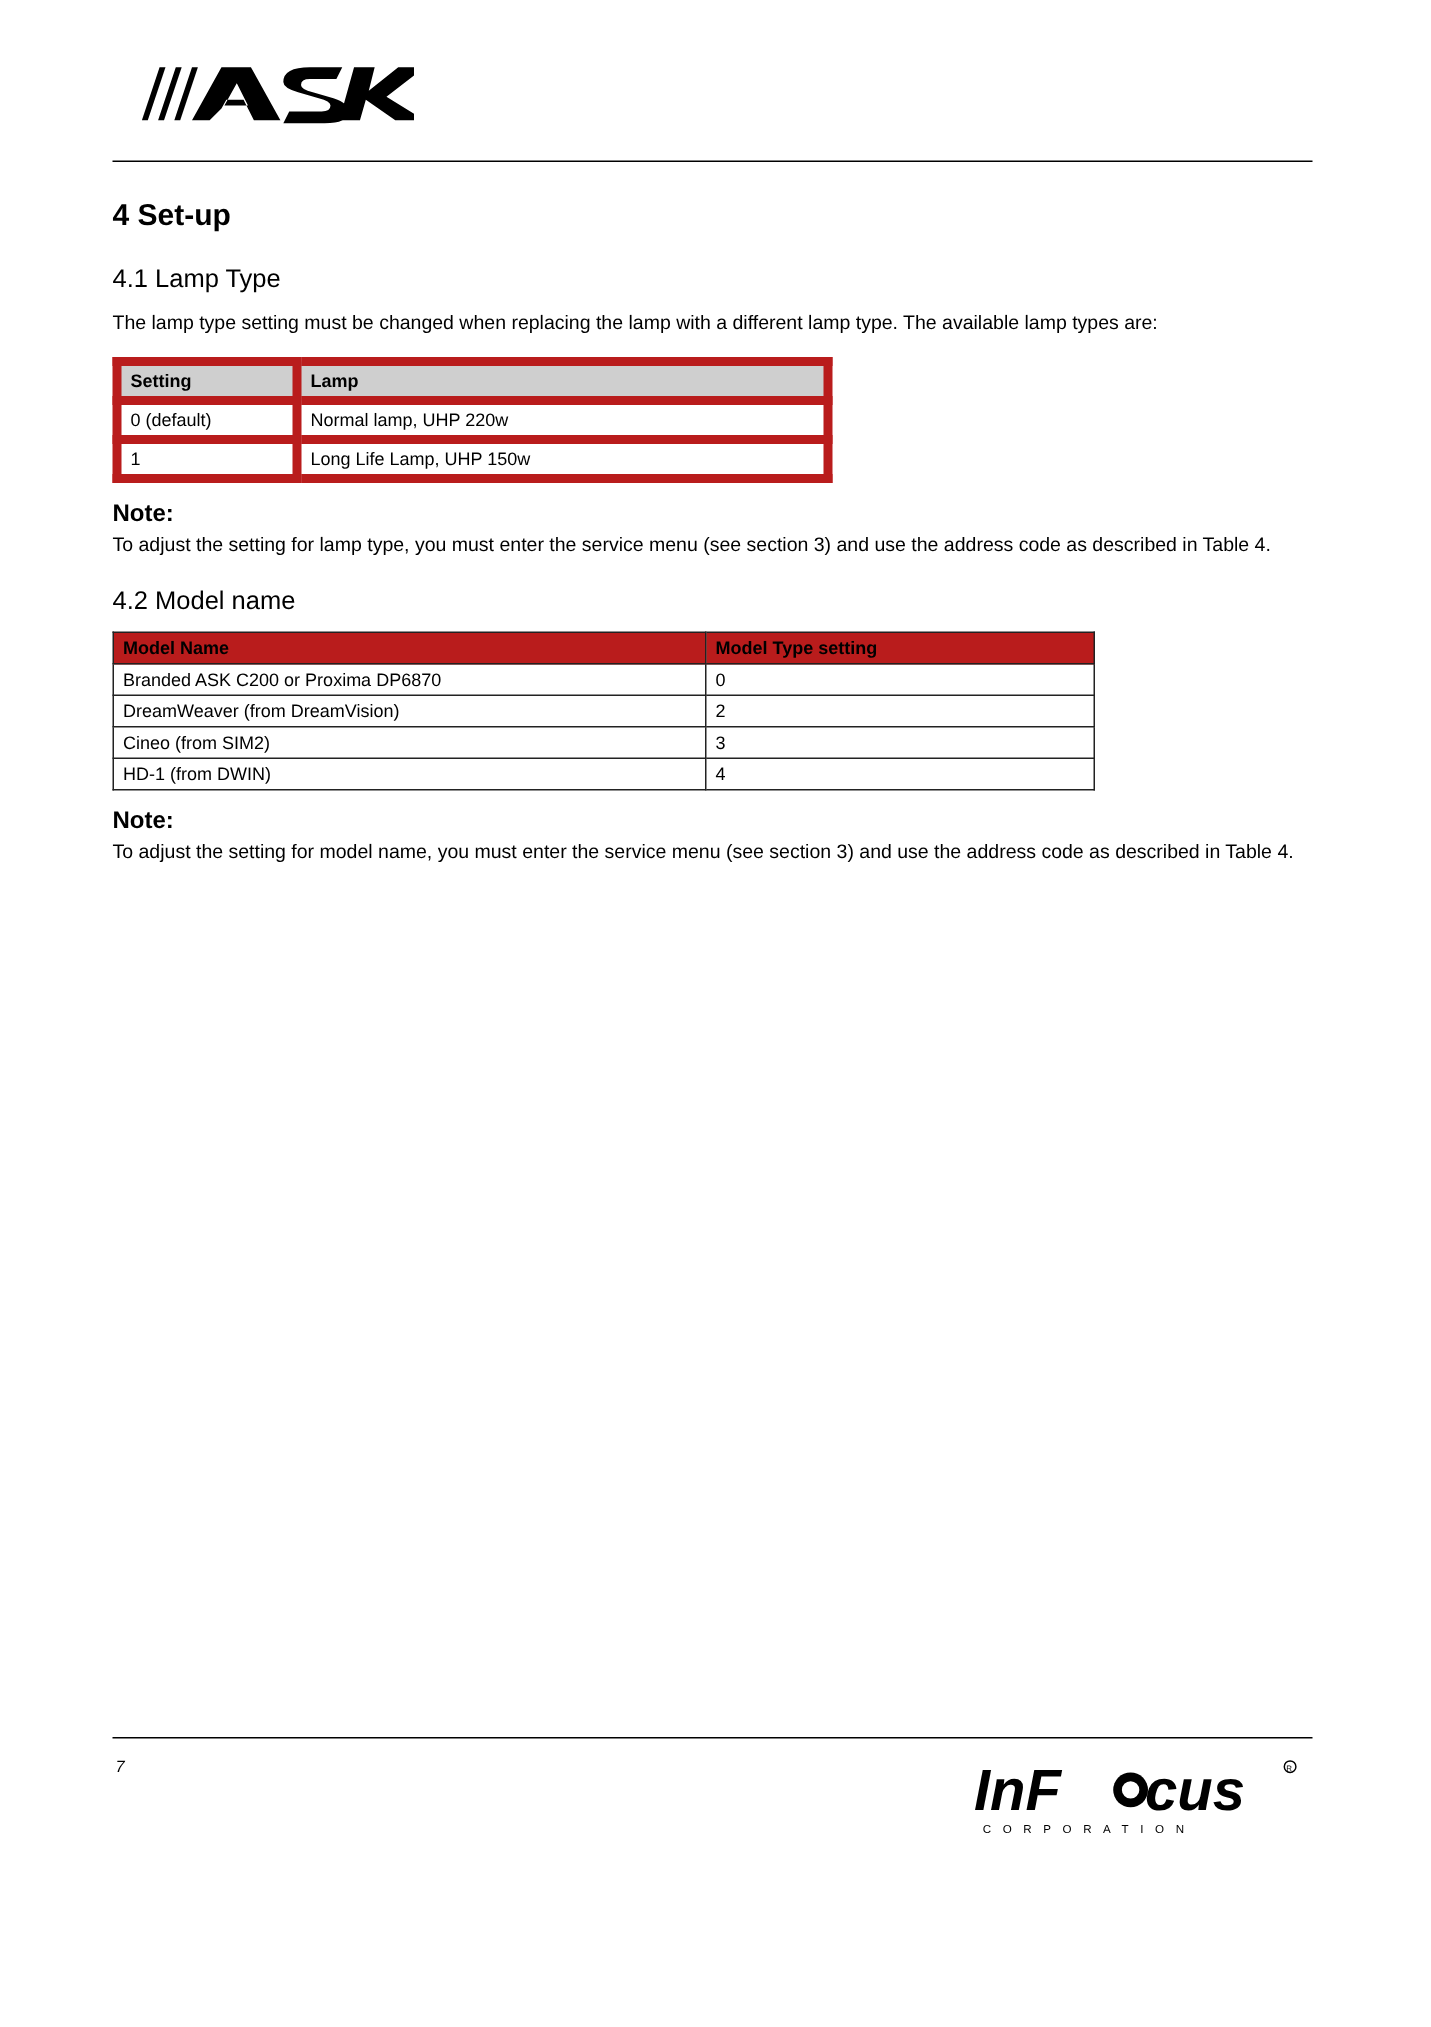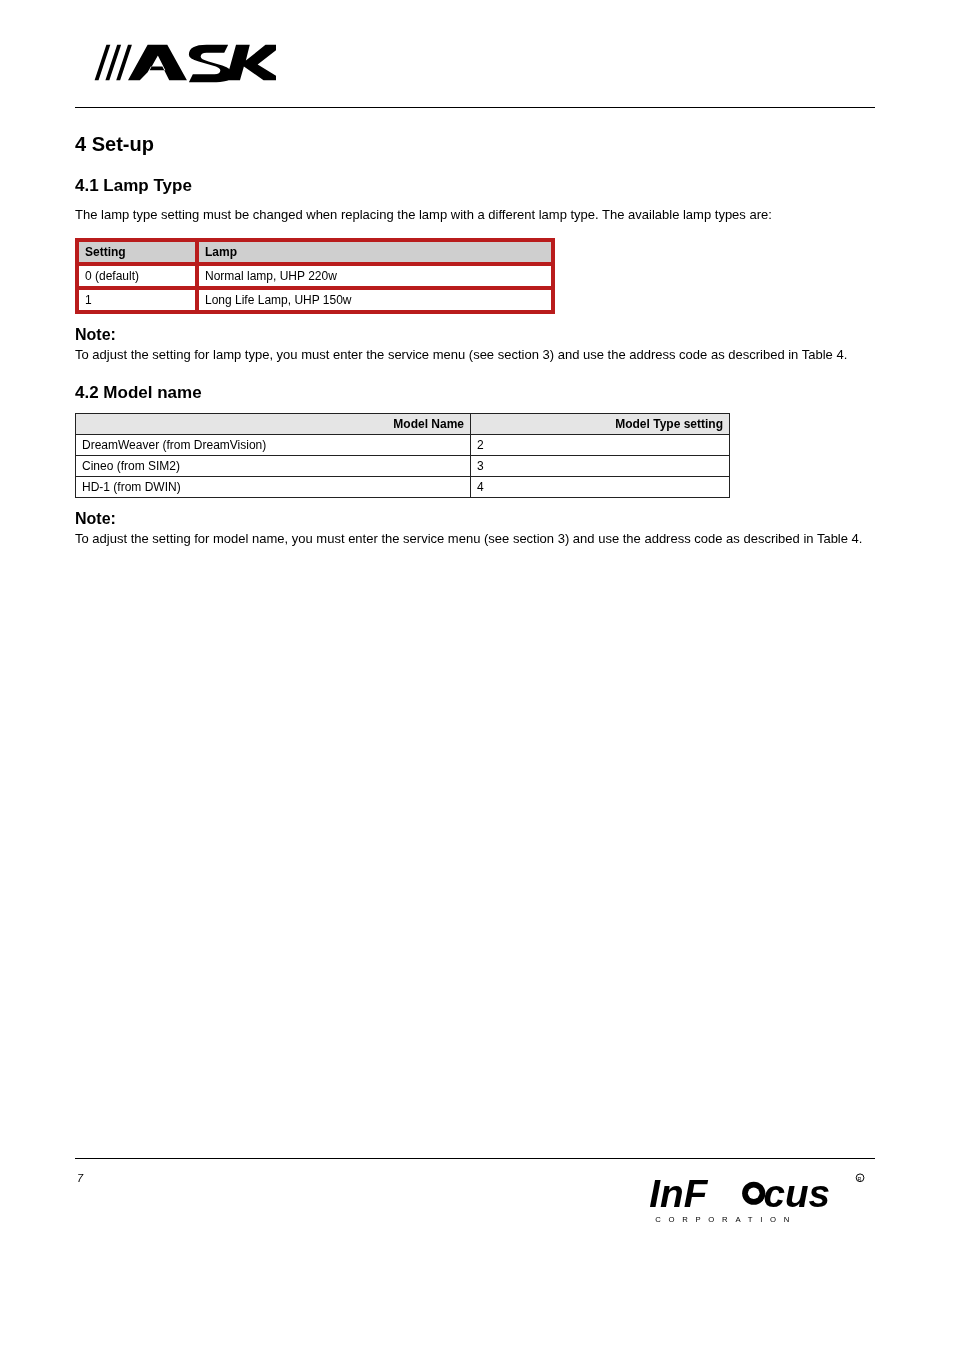--- a/index.html
+++ b/index.html
@@ -2,31 +2,31 @@
 <html><head>
 <meta charset="utf-8">
 <style>
   * { margin: 0; padding: 0; box-sizing: border-box; }
   html, body { width: 954px; height: 1351px; background: #fff; font-family: Arial, Helvetica, sans-serif; color: #000; }
   .page { position: relative; width: 954px; height: 1351px; }
   .logo-top { position: absolute; left: 90px; top: 35px; width: 186px; height: 55px; }
   .hr-top { position: absolute; left: 75px; top: 107px; width: 800px; border-top: 1px solid #000; }
   .content { position: absolute; left: 75px; top: 115px; width: 805px; }
   .h1 { font-size: 20px; font-weight: 700; margin-top: 18px; margin-bottom: 14px; }
-  .h2 { font-size: 17px; font-weight: 700; margin-top: 20px; margin-bottom: 10px; }
+  .h2 { font-size: 17px; font-weight: 400; margin-top: 20px; margin-bottom: 10px; }
   .body { font-size: 13px; line-height: 1.35; margin-bottom: 14px; }
   .note-title { font-size: 16px; font-weight: 700; margin-bottom: 2px; }
   .note-body { font-size: 13px; line-height: 1.35; margin-bottom: 18px; }
   table.t1 { border-collapse: collapse; width: 480px; margin-bottom: 12px; }
-  table.t1 th, table.t1 td { border: 4px solid #b91c1c; font-size: 12px; padding: 3px 6px; text-align: left; vertical-align: middle; height: 20px; }
+  table.t1 th, table.t1 td { border: 6px solid #b91c1c; font-size: 12px; padding: 3px 6px; text-align: left; vertical-align: middle; height: 20px; }
   table.t1 th { background: #cfcfcf; font-weight: 700; }
   table.t1 .col-a { width: 120px; }
   table.t2 { border-collapse: collapse; width: 655px; margin-bottom: 12px; }
   table.t2 th, table.t2 td { border: 1px solid #222; font-size: 12px; padding: 3px 6px; text-align: left; vertical-align: middle; height: 20px; }
-  table.t2 th { background: #e5e5e5; font-weight: 700; text-align: right; }
+  table.t2 th { background: #b91c1c; font-weight: 700; }
   table.t2 .colA { width: 395px; }
   .hr-bot { position: absolute; left: 75px; top: 1158px; width: 800px; border-top: 1px solid #000; }
   .page-num { position: absolute; left: 77px; top: 1172px; font-size: 11px; font-style: italic; color: #000; }
   .logo-bot { position: absolute; left: 648px; top: 1172px; width: 225px; height: 58px; }
 </style>
 </head>
 <body>
 <div class="page">
 
 <svg class="logo-top" viewBox="0 0 188 56">
@@ -70,20 +70,24 @@
 
   <h2 class="h2">4.2 Model name</h2>
 
   <table class="t2">
     <tbody>
           <tr>
       <th class="colA">Model Name</th>
       <th>Model Type setting</th>
     </tr>
     <tr>
+      <td class="colA">Branded ASK C200 or Proxima DP6870</td>
+      <td>0</td>
+    </tr>
+    <tr>
       <td class="colA">DreamWeaver (from DreamVision)</td>
       <td>2</td>
     </tr>
     <tr>
       <td class="colA">Cineo (from SIM2)</td>
       <td>3</td>
     </tr>
     <tr>
       <td class="colA">HD-1 (from DWIN)</td>
       <td>4</td>

